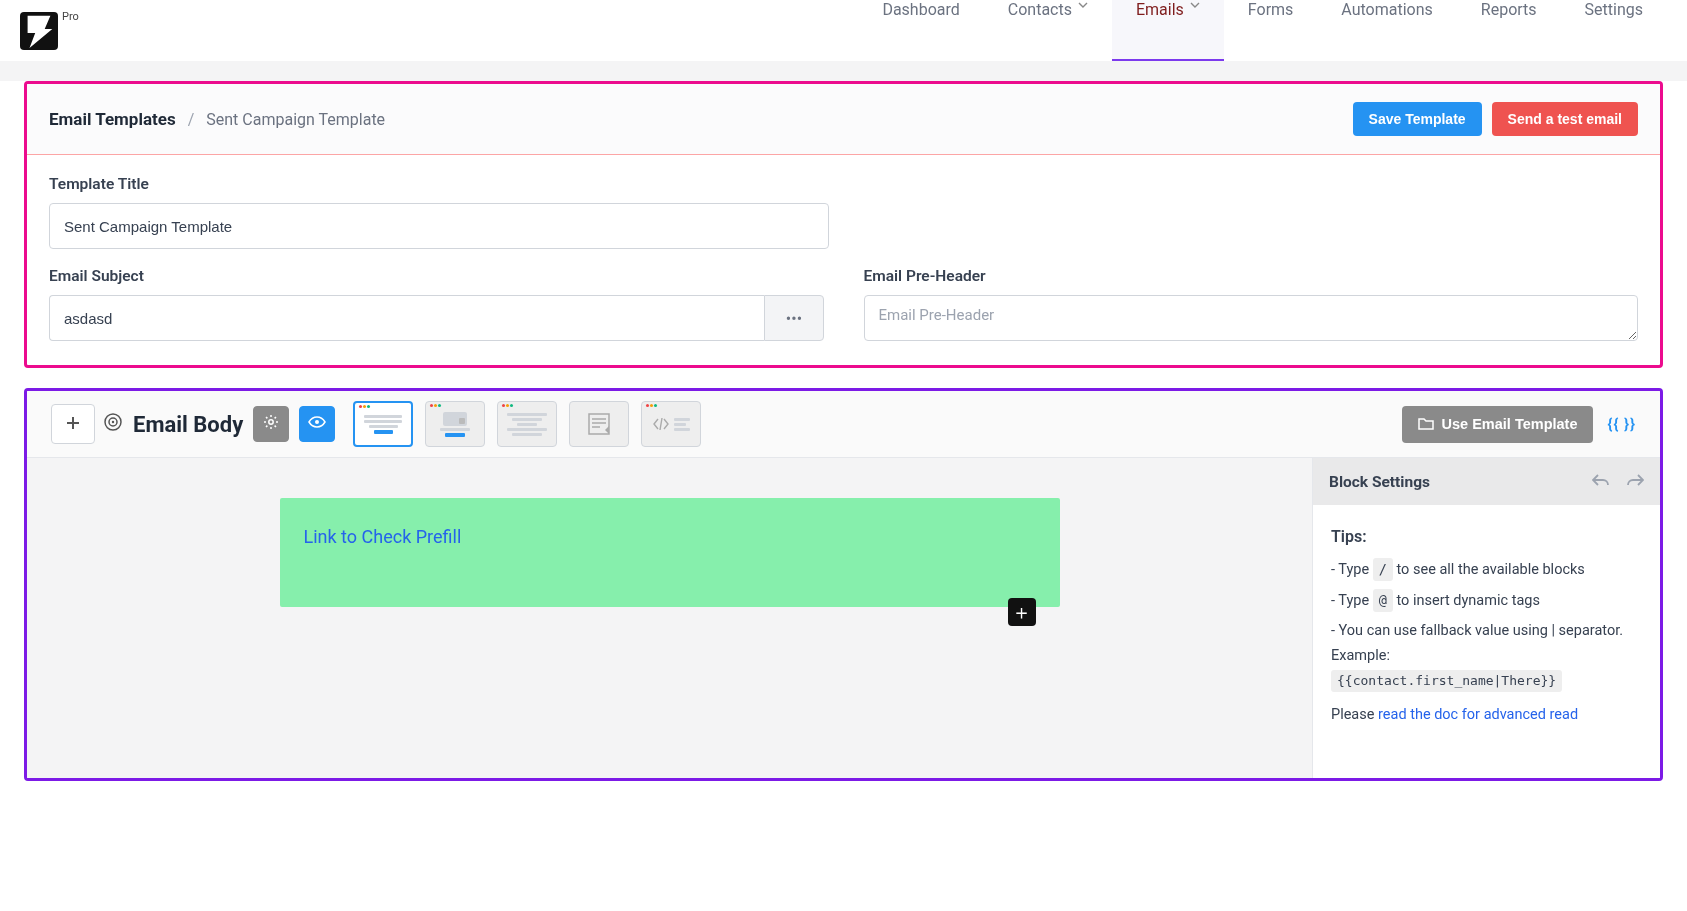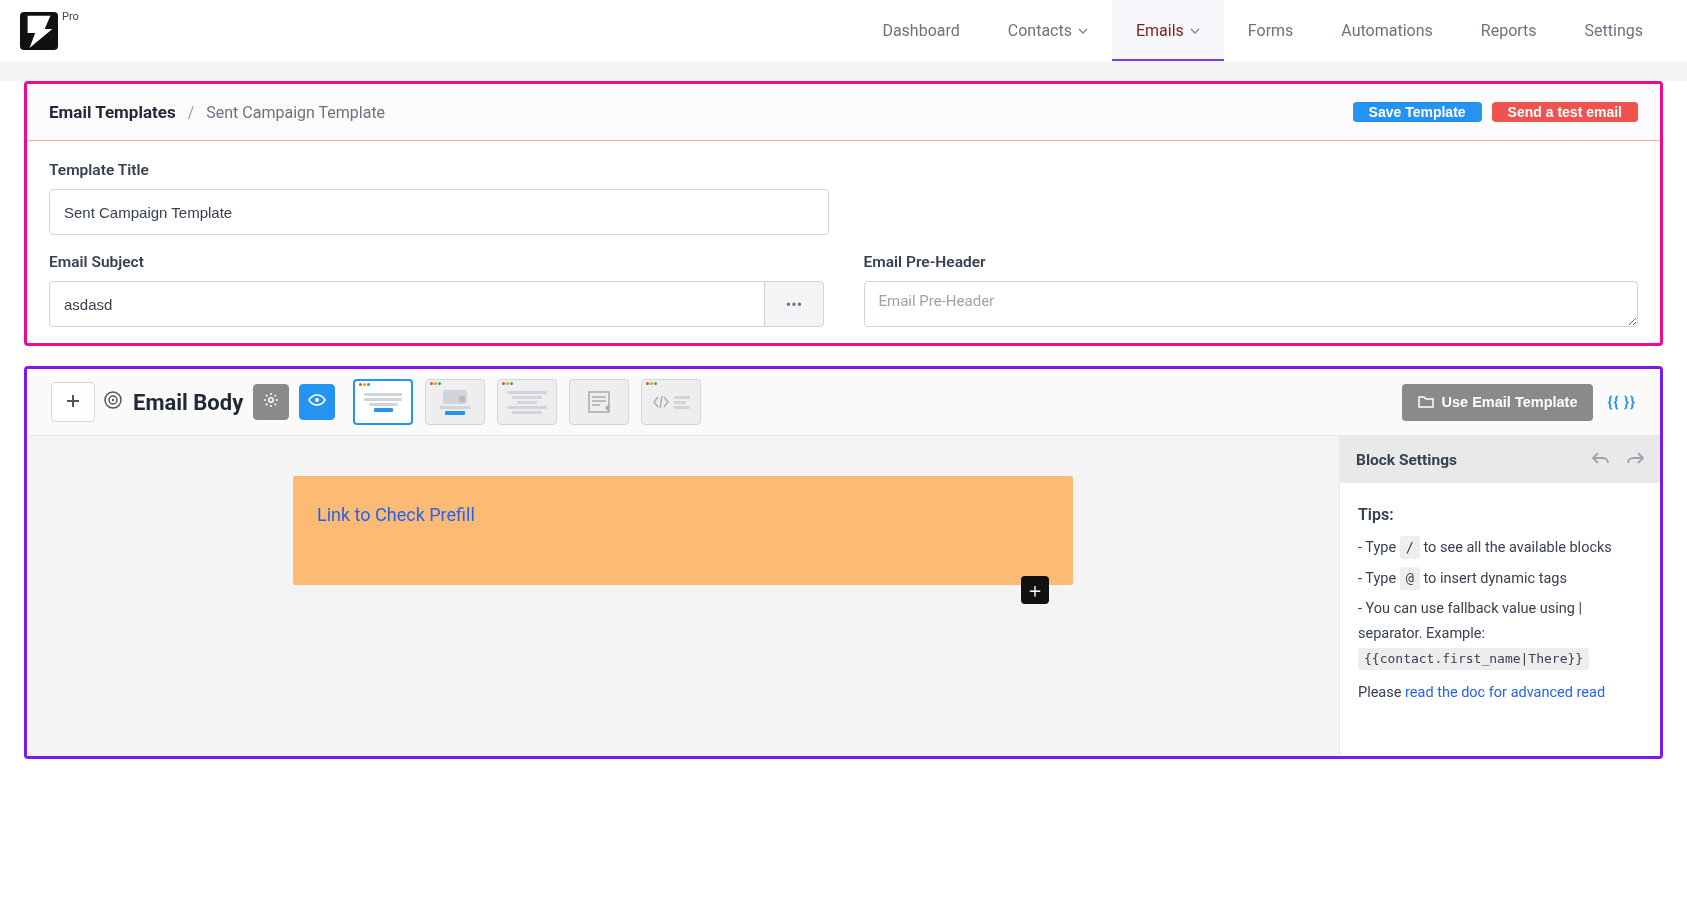--- a/index.html
+++ b/index.html
@@ -38,21 +38,21 @@
   .nav {
     margin-left: auto;
     display: flex;
     gap: 0;
     align-items: stretch;
     height: 100%;
   }
   .nav-item {
     padding: 0 24px;
     display: flex;
-    align-items: center;
+    align-items: flex-start;
     gap: 6px;
     color: #6b7280;
     font-size: 16px;
     cursor: pointer;
     position: relative;
     height: 100%;
   }
   .nav-item.active {
     background: #f7f7fb;
     color: #7f1d1d;
@@ -105,30 +105,30 @@
     font-size: 16px;
   }
   .hdr-actions {
     margin-left: auto;
     display: flex;
     gap: 10px;
   }
   .btn {
     border: none;
     border-radius: 4px;
-    padding: 2px 16px;
+    padding: 9px 16px;
     font-size: 14px;
     font-weight: 600;
     color: #fff;
     cursor: pointer;
   }
   .btn-blue { background: #2593f2; }
   .btn-red { background: #ef5350; }
   .card-body {
-    padding: 20px 22px 12px;
+    padding: 20px 22px 20px;
   }
   .form-row {
     display: flex;
     gap: 40px;
     margin-top: 18px;
   }
   .field { flex: 1; }
   .field.wide { max-width: 780px; }
   .label {
     font-size: 15.5px;
@@ -301,21 +301,21 @@
   }
   .canvas-wrap {
     flex: 1;
     padding: 40px;
     display: flex;
     justify-content: center;
     align-items: flex-start;
   }
   .canvas {
     width: 780px;
-    background: #fdba74;
+    background: #86efac;
     border-radius: 2px;
     padding: 28px 24px 60px;
     position: relative;
   }
   .link-text {
     color: #2563eb;
     font-size: 18px;
     cursor: pointer;
   }
   .plus-block {
@@ -326,21 +326,21 @@
     background: #111;
     border-radius: 4px;
     color: #fff;
     display: flex;
     align-items: center;
     justify-content: center;
     font-size: 20px;
     cursor: pointer;
   }
   .sidebar {
-    width: 321px;
+    width: 348px;
     background: #fff;
     border-left: 1px solid #e5e7eb;
     display: flex;
     flex-direction: column;
   }
   .sidebar-head {
     background: #e9e9ea;
     padding: 14px 16px;
     display: flex;
     align-items: center;

